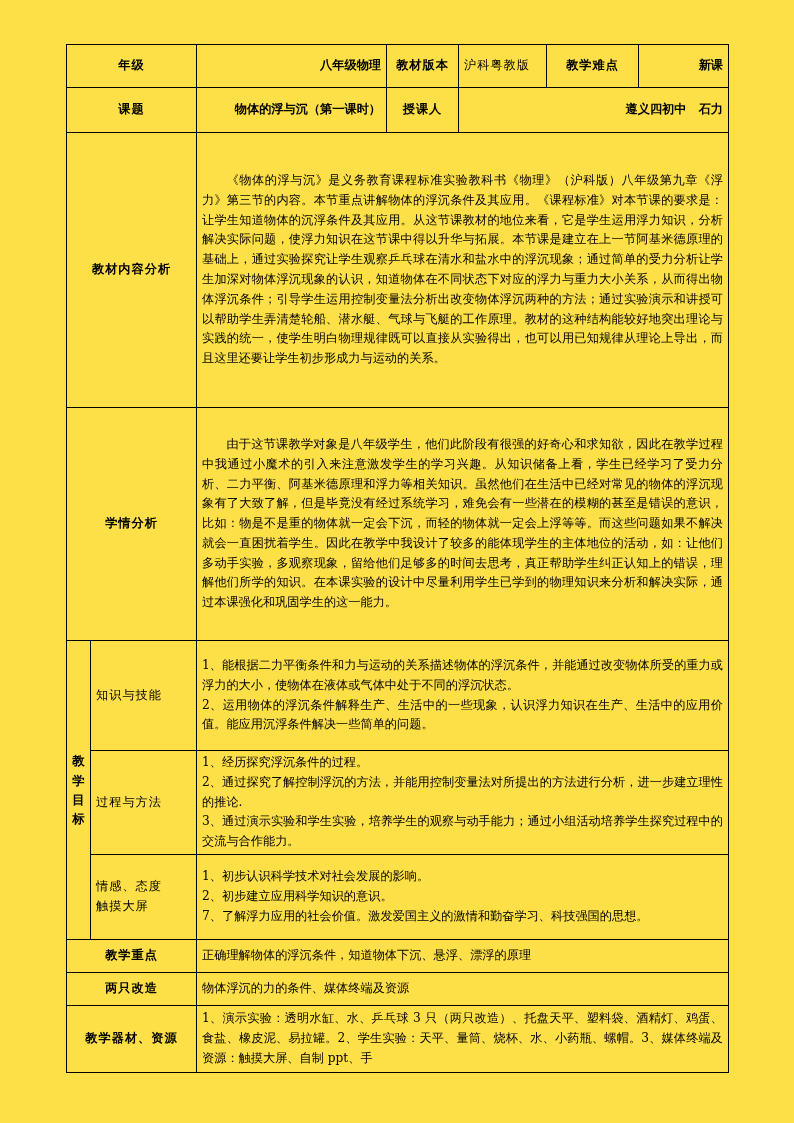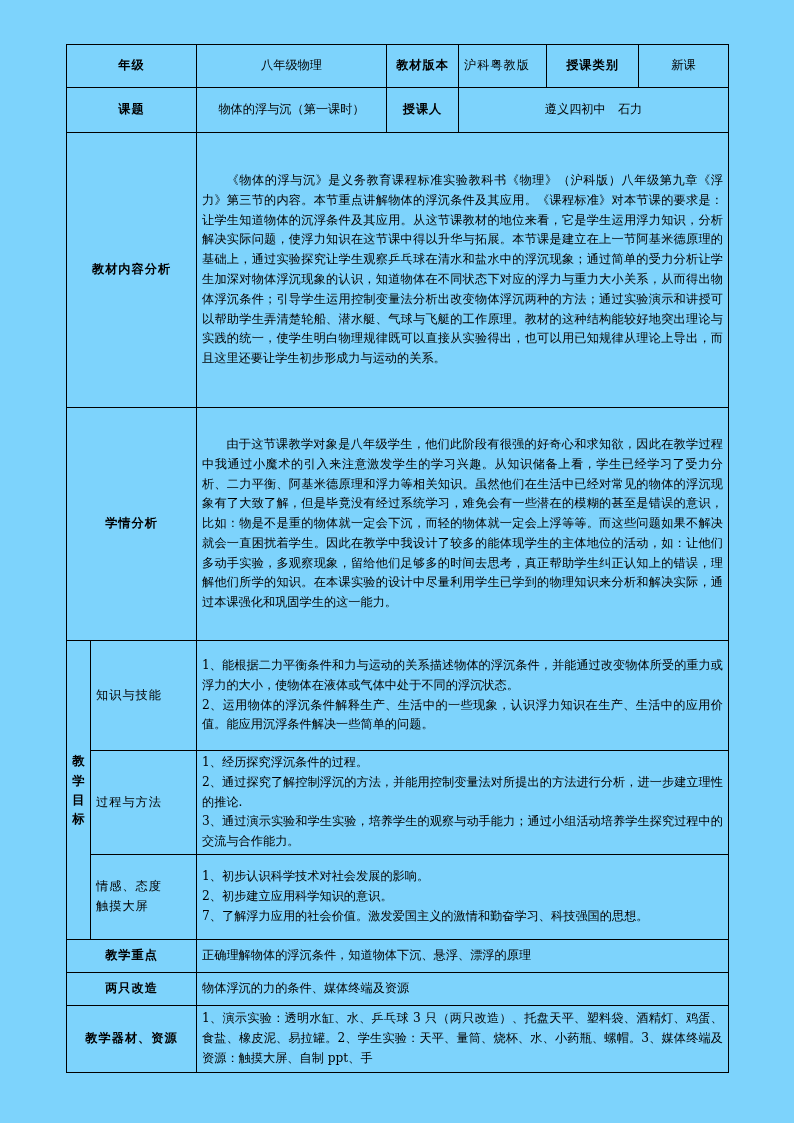--- a/index.html
+++ b/index.html
@@ -12,21 +12,21 @@
     height: 1123px;
     font-family: "DejaVu Sans", "Liberation Sans", sans-serif;
     color: #000000;
     overflow: hidden;
   }
 
   .page {
     position: relative;
     width: 794px;
     height: 1123px;
-    background: #7dd3fc;
+    background: #fde047;
     box-sizing: border-box;
   }
 
   .lesson-table {
     position: absolute;
     left: 66px;
     top: 44px;
     width: 662px;
     border-collapse: collapse;
     table-layout: fixed;
@@ -47,22 +47,22 @@
     font-weight: bold;
     letter-spacing: 1px;
     white-space: nowrap;
   }
   .lbl-normal {
     text-align: left;
     font-weight: normal;
     letter-spacing: 1px;
   }
   .val-center {
-    text-align: center;
-    font-weight: normal;
+    text-align: right;
+    font-weight: bold;
   }
   .body-cell {
     text-align: justify;
     text-justify: inter-ideograph;
     vertical-align: top;
     padding: 5px 6px 5px 6px;
     line-height: 1.68;
   }
   .body-cell p {
     margin: 0;
@@ -102,21 +102,21 @@
       <col style="width:92px">
       <col style="width:90px">
     </colgroup>
 
     <tbody>
         <tr>
       <td class="lbl" colspan="2" style="height:38px">年级</td>
       <td class="val-center">八年级物理</td>
       <td class="lbl">教材版本</td>
       <td class="lbl-normal">沪科粤教版</td>
-      <td class="lbl">授课类别</td>
+      <td class="lbl">教学难点</td>
       <td class="val-center">新课</td>
     </tr>
 
     <tr>
       <td class="lbl" colspan="2" style="height:40px">课题</td>
       <td class="val-center two-line">物体的浮与沉（第一课时）</td>
       <td class="lbl">授课人</td>
       <td class="val-center" colspan="3">遵义四初中　石力</td>
     </tr>
 

